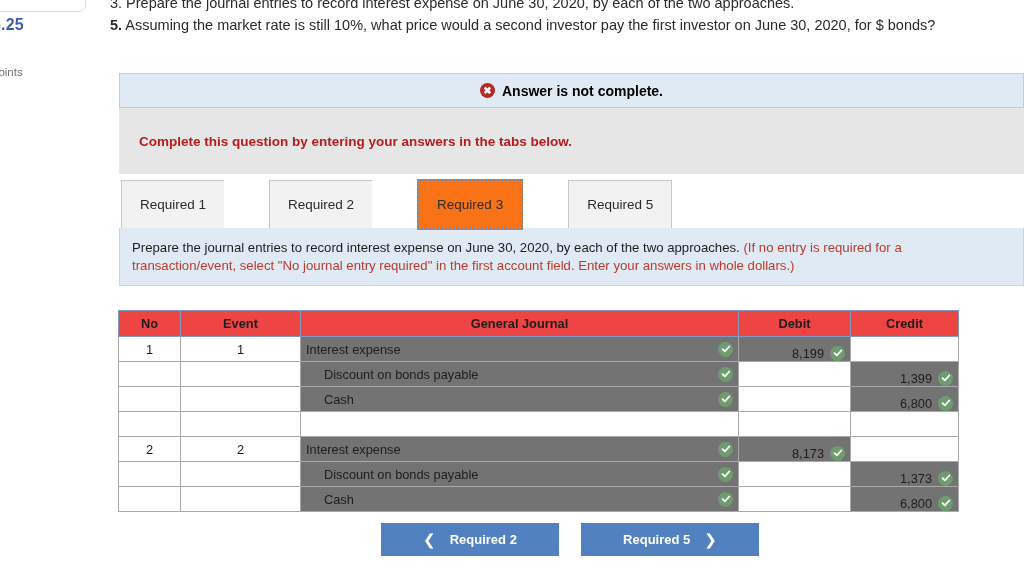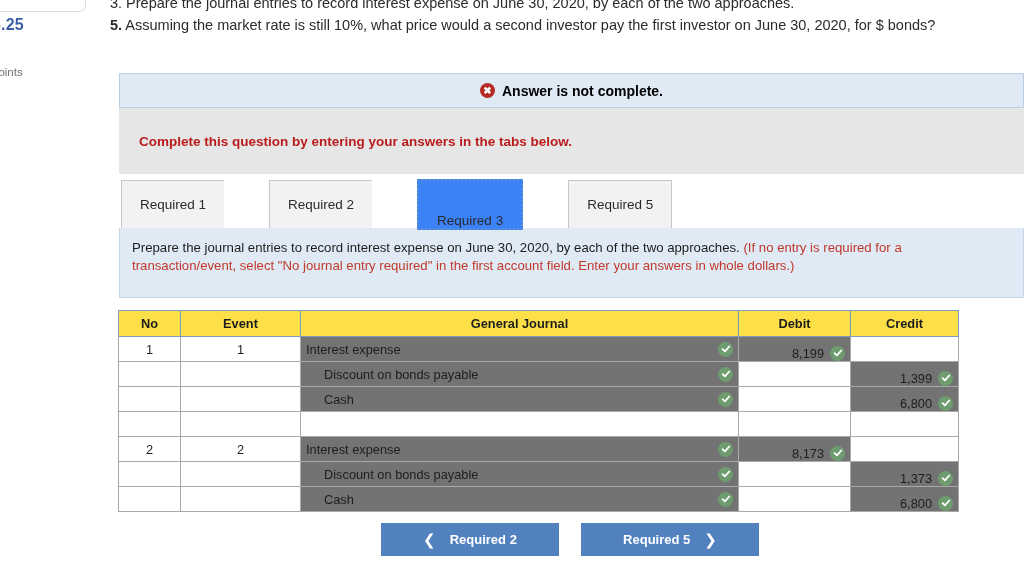--- a/index.html
+++ b/index.html
@@ -131,36 +131,35 @@
     border: 1px solid #c7c7c7;
     border-right: none;
     display: flex;
     align-items: center;
     justify-content: center;
     font-size: 13.5px;
     color: #2b2b2b;
   }
   .tab:last-child { border-right: 1px solid #c7c7c7; }
   .tab.active {
-    background: #3b82f6;
+    background: #f97316;
     border: 2px dotted #5b8fd1;
     position: relative;
     z-index: 3;
     height: 51px;
     margin-bottom: -1px;
-    align-items: flex-end;
   }
 
   
   .instr-panel {
     position: absolute;
     left: 119px;
     top: 228px;
     width: 905px;
-    height: 70px;
+    height: 58px;
     background: #dfeaf4;
     border: 1px solid #c3d6e6;
     border-top: none;
     padding: 11px 14px 0 12px;
   }
   .instr-text {
     font-size: 13.2px;
     line-height: 17.5px;
     color: #1d1d1d;
   }
@@ -169,21 +168,21 @@
   
   .journal {
     position: absolute;
     left: 118px;
     top: 310px;
     width: 840px;
     border-collapse: collapse;
     table-layout: fixed;
   }
   .journal th {
-    background: #fde047;
+    background: #ef4444;
     border: 1px solid #7e9bc4;
     height: 26px;
     font-size: 12.8px;
     font-weight: bold;
     color: #1d1d1d;
     text-align: center;
     margin-left: 44px;
   }
   .journal td {
     border: 1px solid #a9a9a9;

